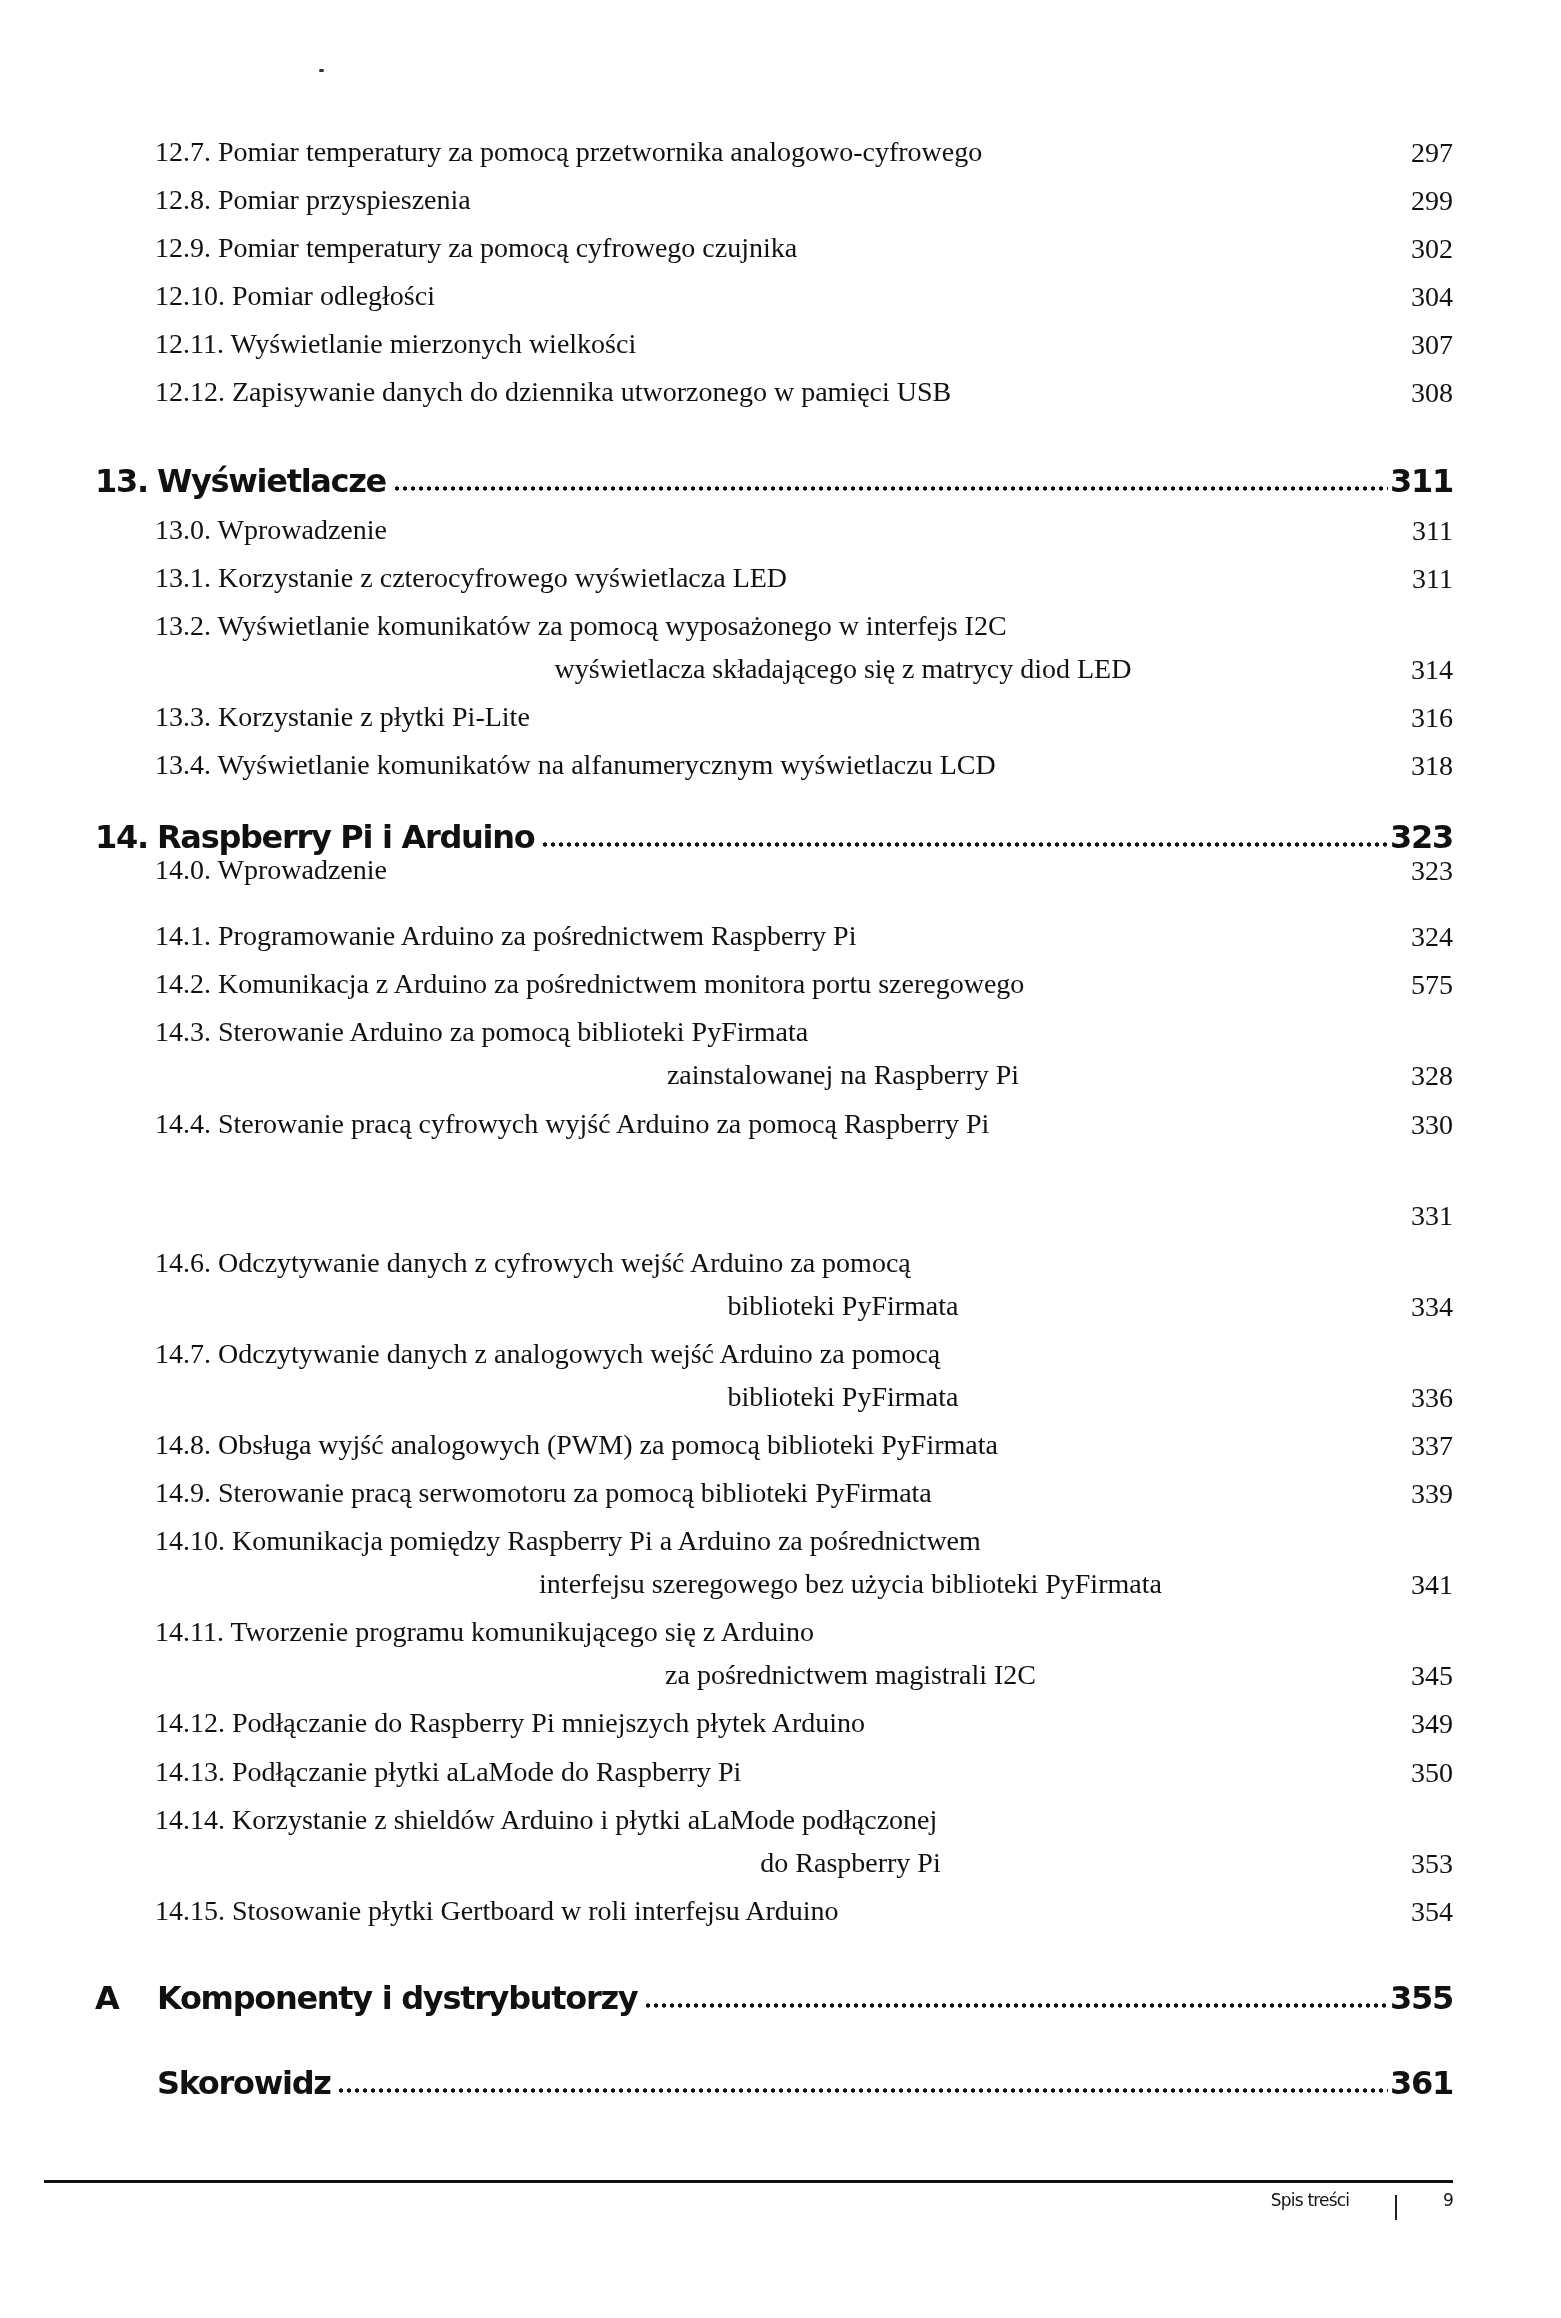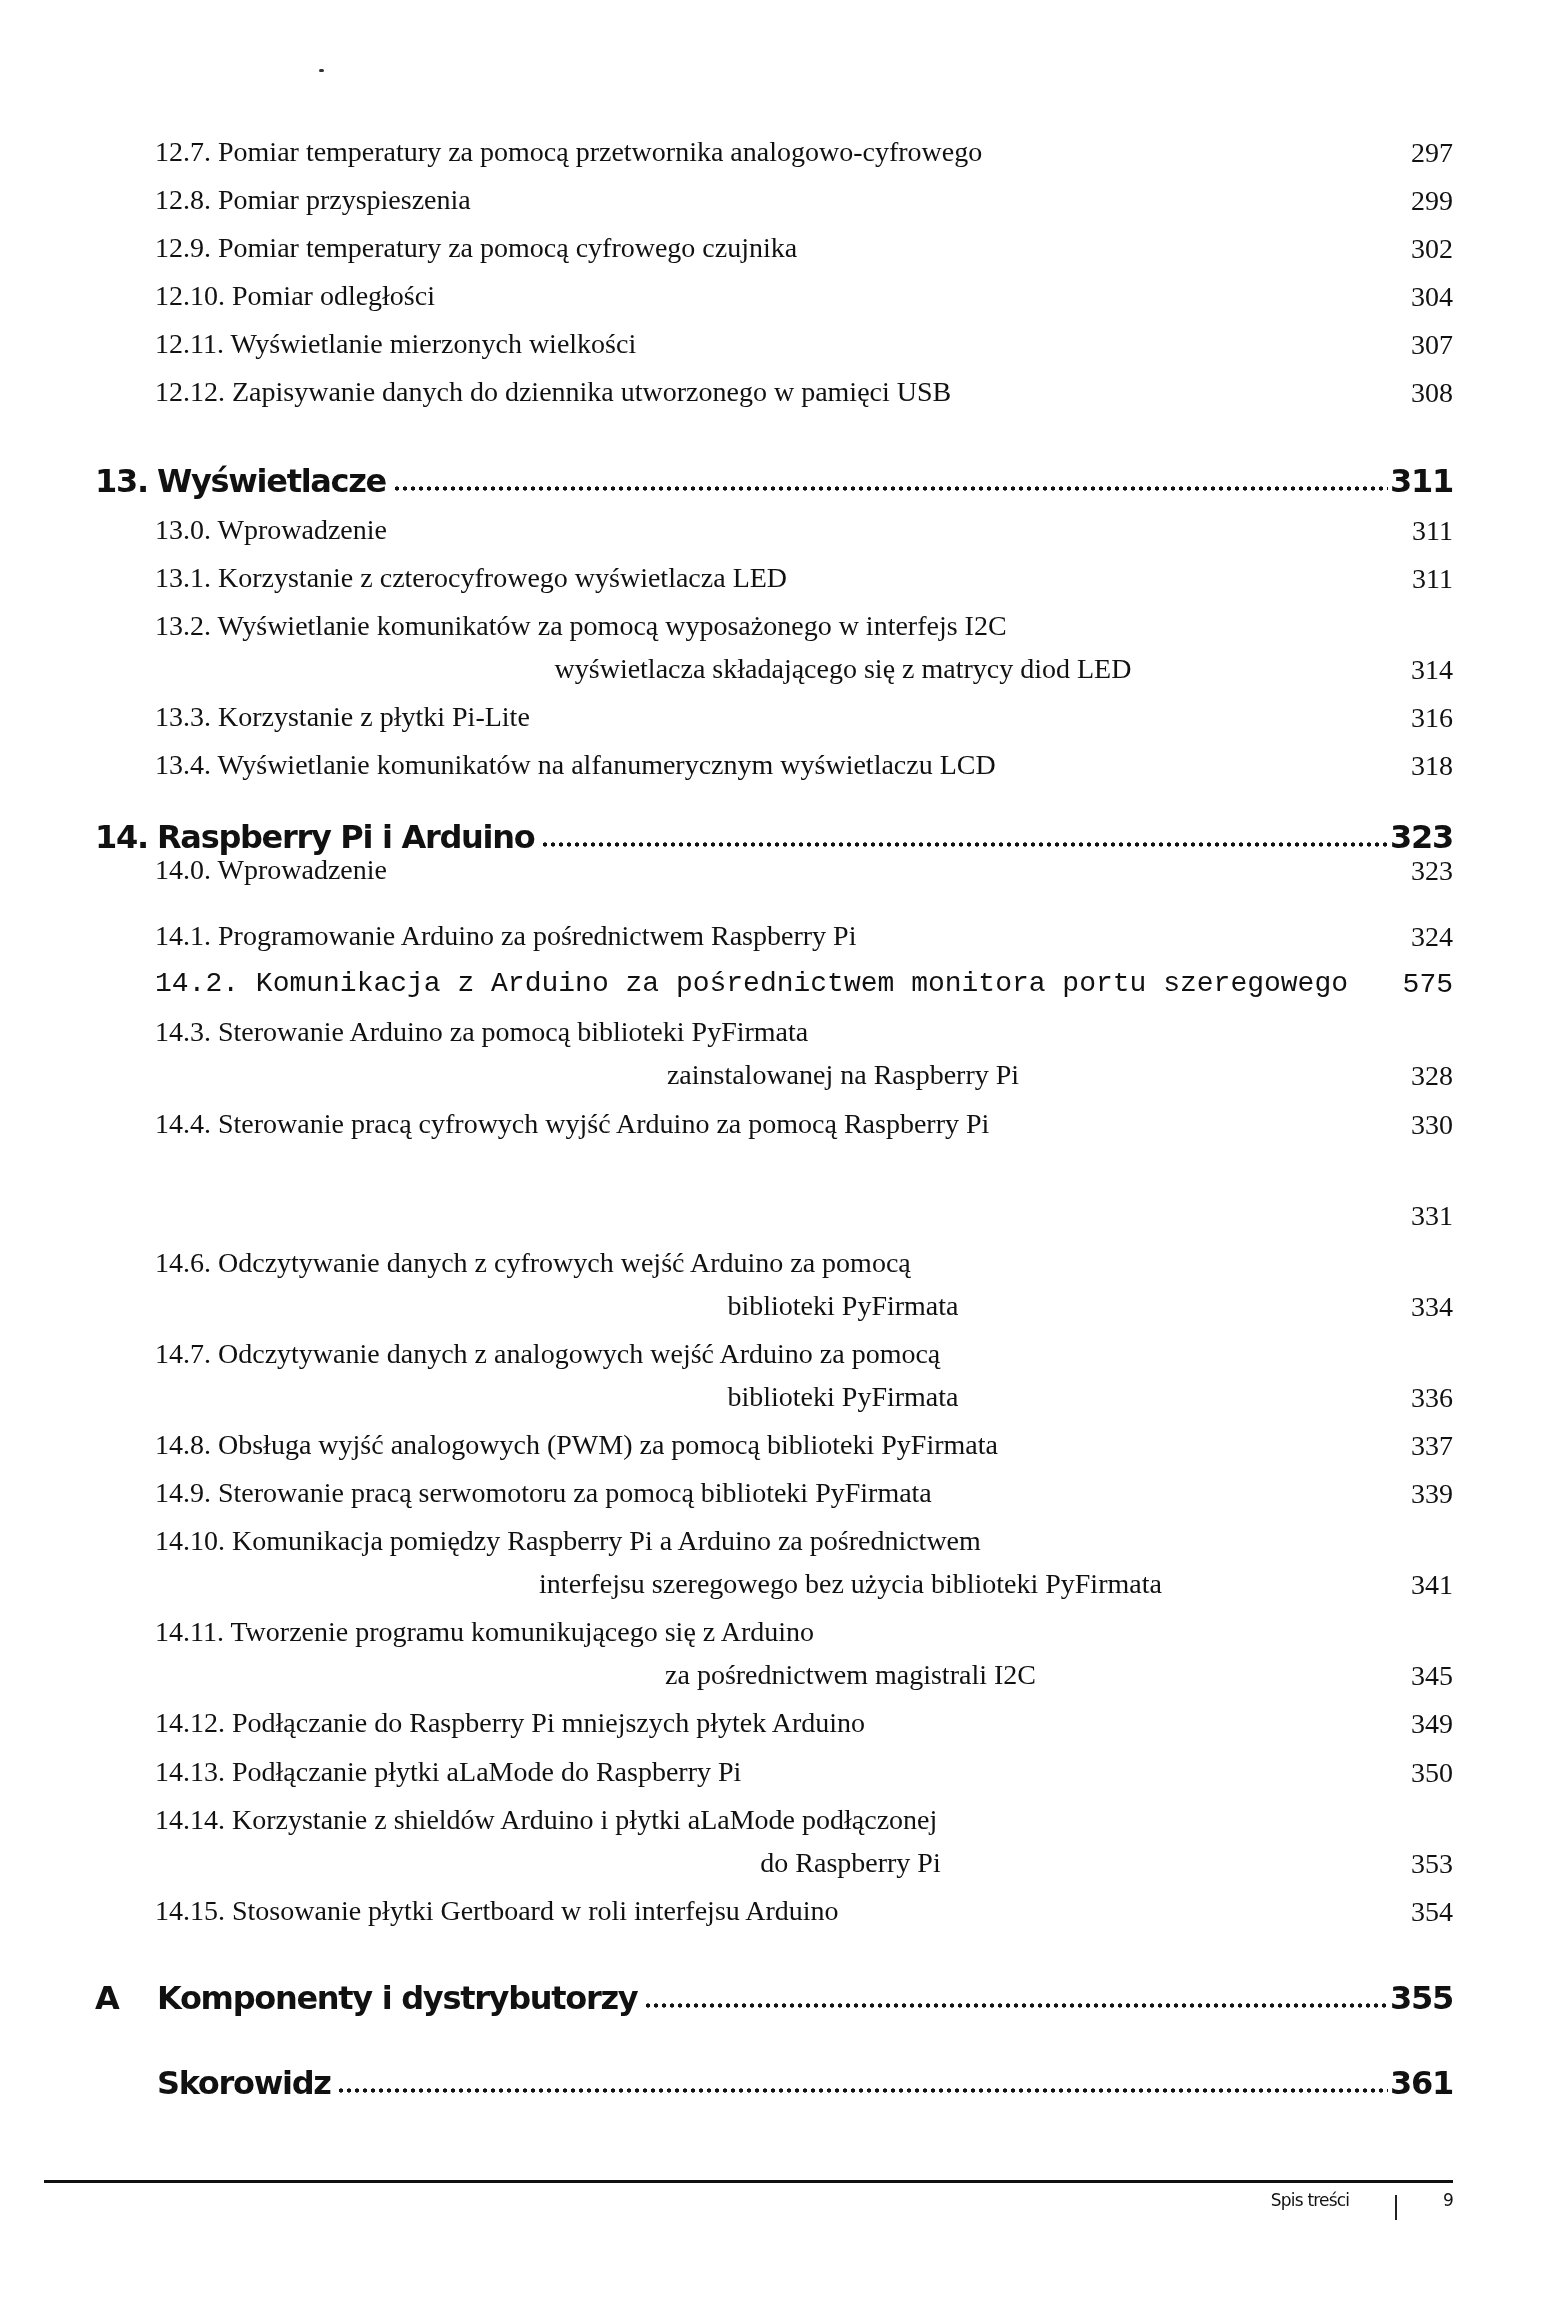--- a/index.html
+++ b/index.html
@@ -93,21 +93,21 @@
         <span class="ch-page">323</span>
       </div>
       <div class="entry serif" style="top: 856px; height: 29px;">
         <div class="line" style="top:0"><span class="num">14.0.</span> <span class="title">Wprowadzenie</span></div>
         <span class="page-no">323</span>
       </div>
       <div class="entry serif" style="top: 922px; height: 29px;">
         <div class="line" style="top:0"><span class="num">14.1.</span> <span class="title">Programowanie Arduino za pośrednictwem Raspberry Pi</span></div>
         <span class="page-no">324</span>
       </div>
-      <div class="entry serif" style="top: 970px; height: 29px; font-family: Liberation Mono, monospace;">
+      <div class="entry serif" style="top: 970px; height: 29px;">
         <div class="line" style="top:0"><span class="num">14.2.</span> <span class="title">Komunikacja z Arduino za pośrednictwem monitora portu szeregowego</span></div>
         <span class="page-no">575</span>
       </div>
       <div class="entry serif" style="top: 1018px; height: 72px;">
         <div class="line" style="top:0"><span class="num">14.3.</span> <span class="title">Sterowanie Arduino za pomocą biblioteki PyFirmata</span></div>
         <div class="line cont" style="top:43px;--indent:78px"><span class="title">zainstalowanej na Raspberry Pi</span></div>
         <span class="page-no">328</span>
       </div>
       <div class="entry serif" style="top: 1110px; height: 29px;">
         <div class="line" style="top:0"><span class="num">14.4.</span> <span class="title">Sterowanie pracą cyfrowych wyjść Arduino za pomocą Raspberry Pi</span></div>

